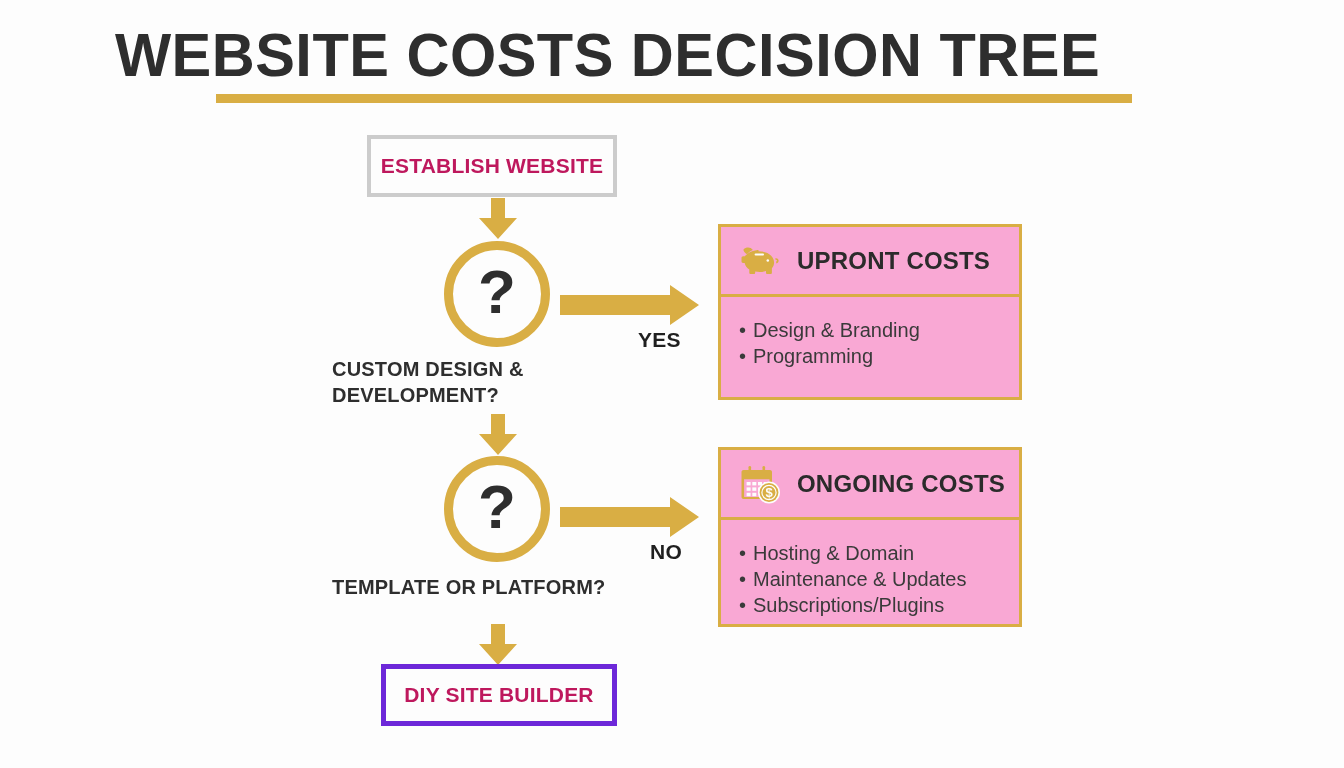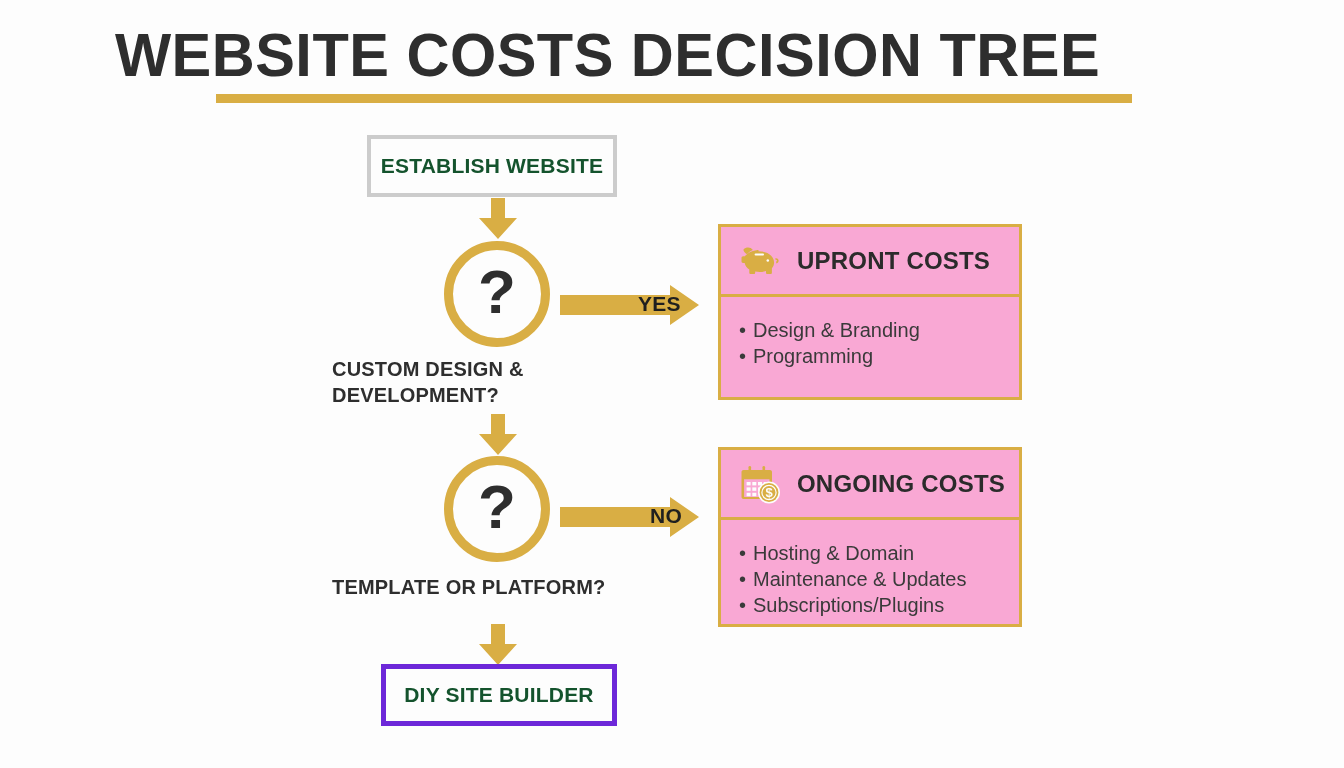--- a/index.html
+++ b/index.html
@@ -54,21 +54,21 @@
     position: absolute;
     box-sizing: border-box;
     display: flex;
     align-items: center;
     justify-content: center;
     background: #fdfdfd;
   }
   .node-box .node-label {
     font-size: 21px;
     font-weight: bold;
-    color: #14532d;
+    color: #be185d;
     letter-spacing: 0.2px;
     white-space: nowrap;
   }
   #box-establish {
     left: 367px;
     top: 135px;
     width: 250px;
     height: 62px;
     border: 4px solid #cccccc;
   }
@@ -135,20 +135,21 @@
   }
   #harrow-yes { left: 560px; top: 284px; }
   #harrow-no  { left: 560px; top: 496px; }
 
   .arrow-label {
     position: absolute;
     font-size: 21px;
     font-weight: bold;
     color: #1f1f1f;
     letter-spacing: 0.3px;
+    margin-top: 36px;
   }
   #label-yes { left: 638px; top: 292px; }
   #label-no  { left: 650px; top: 504px; }
 
   
   .cost-card {
     position: absolute;
     box-sizing: border-box;
     width: 304px;
     border: 3px solid #d9ae44;

